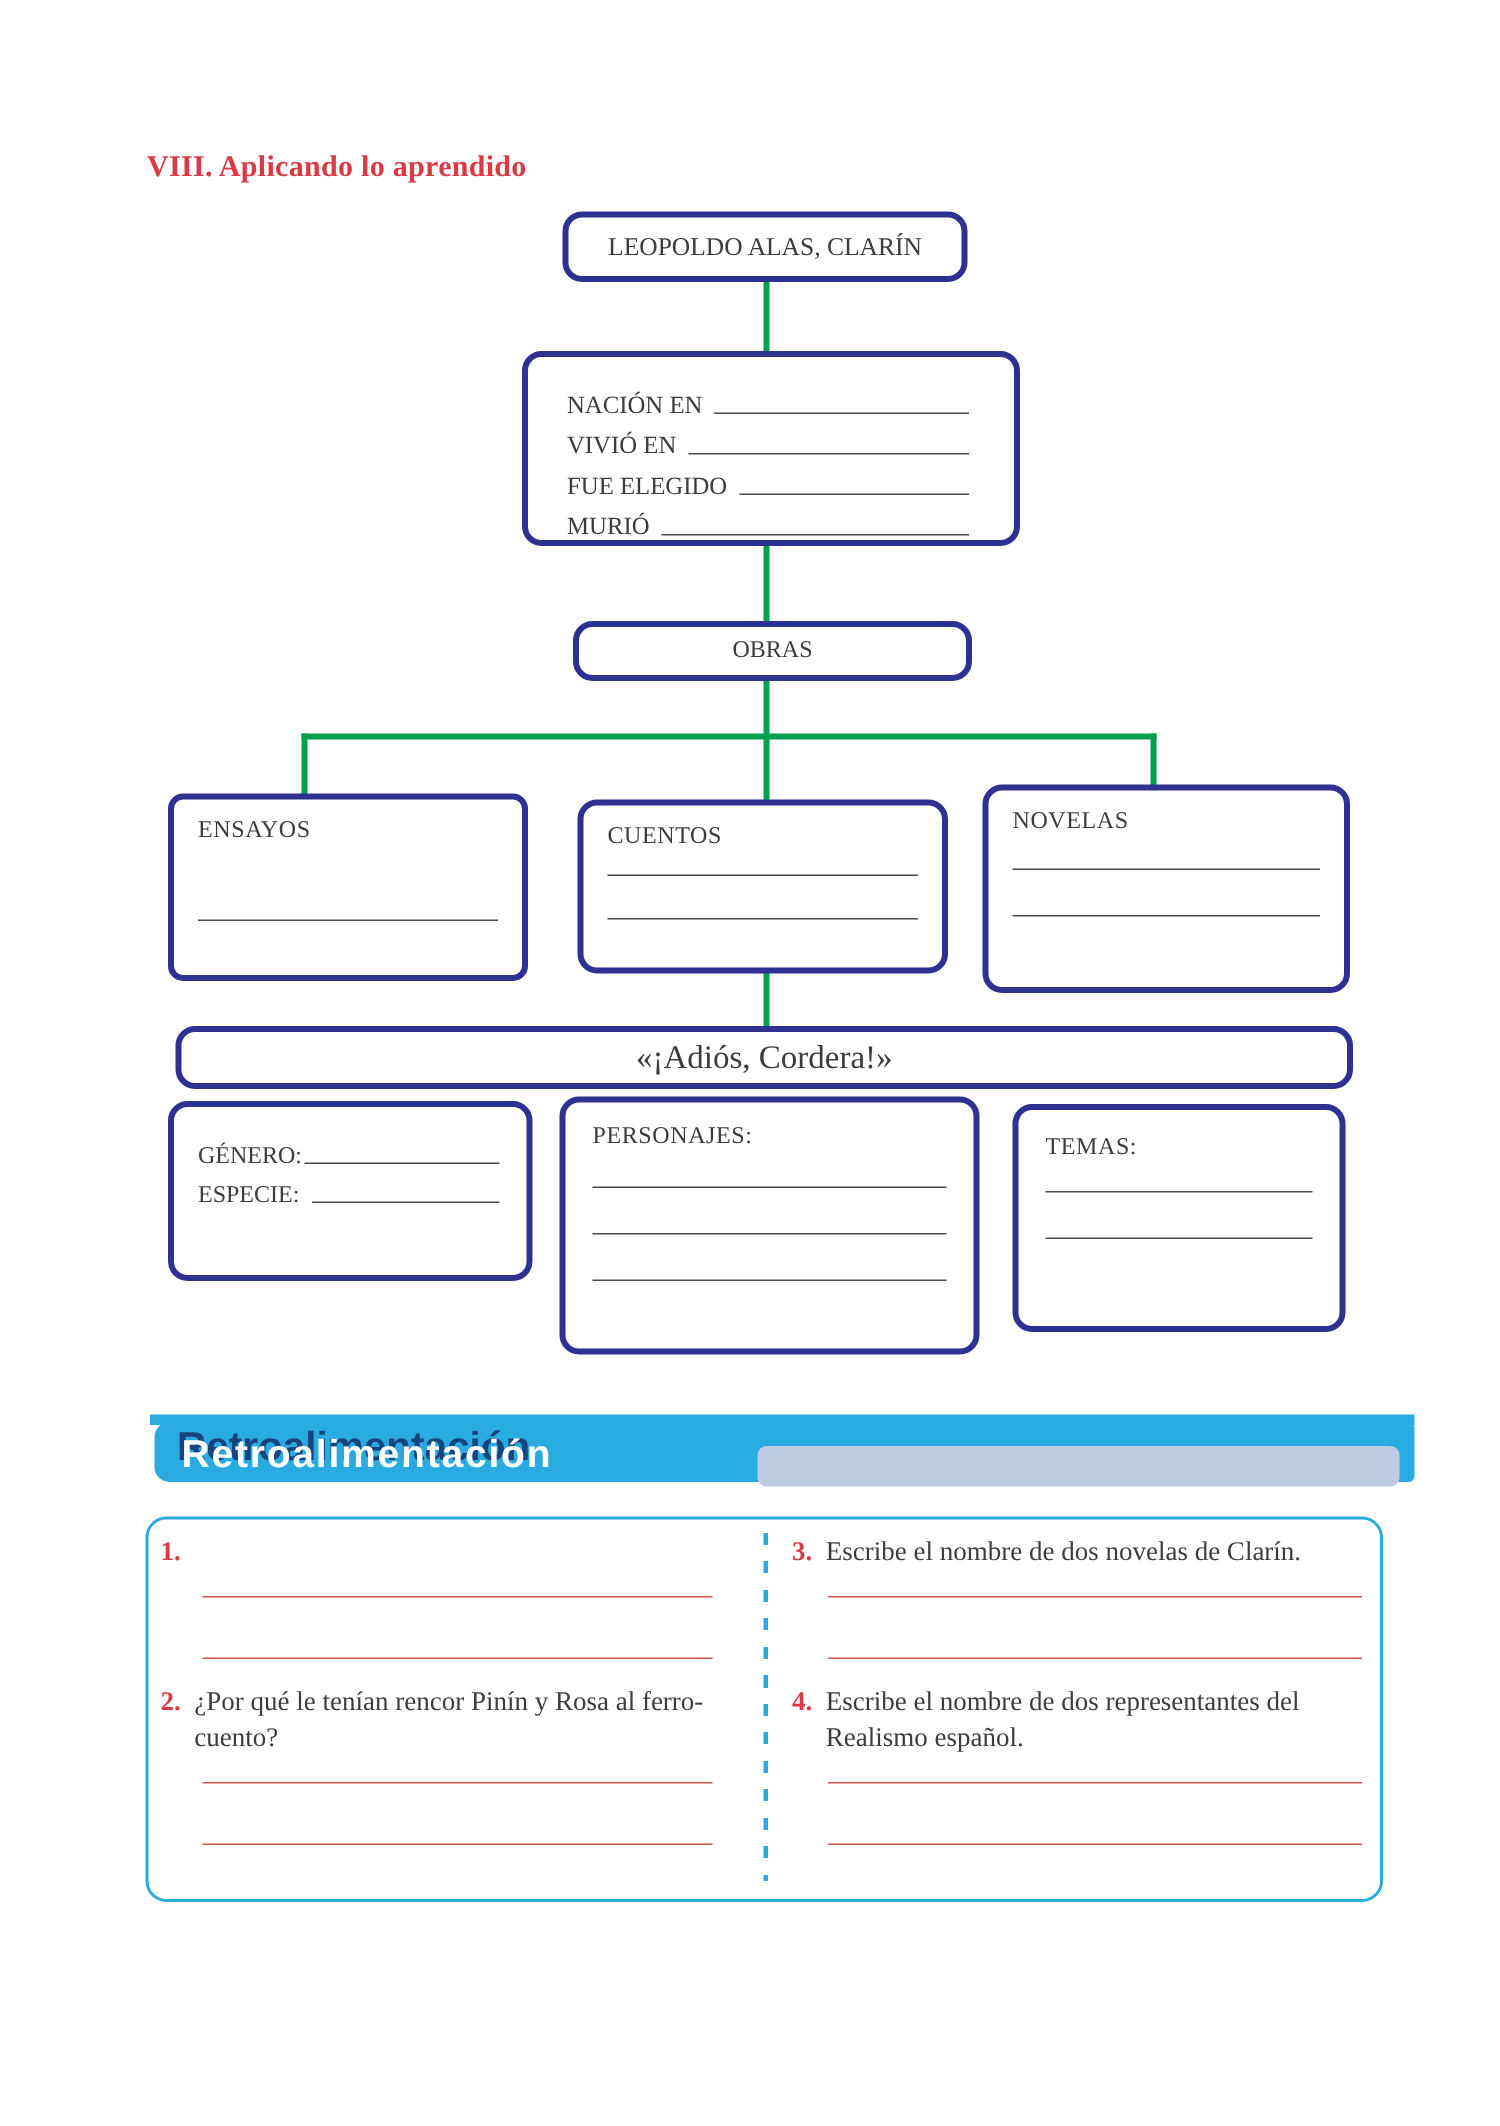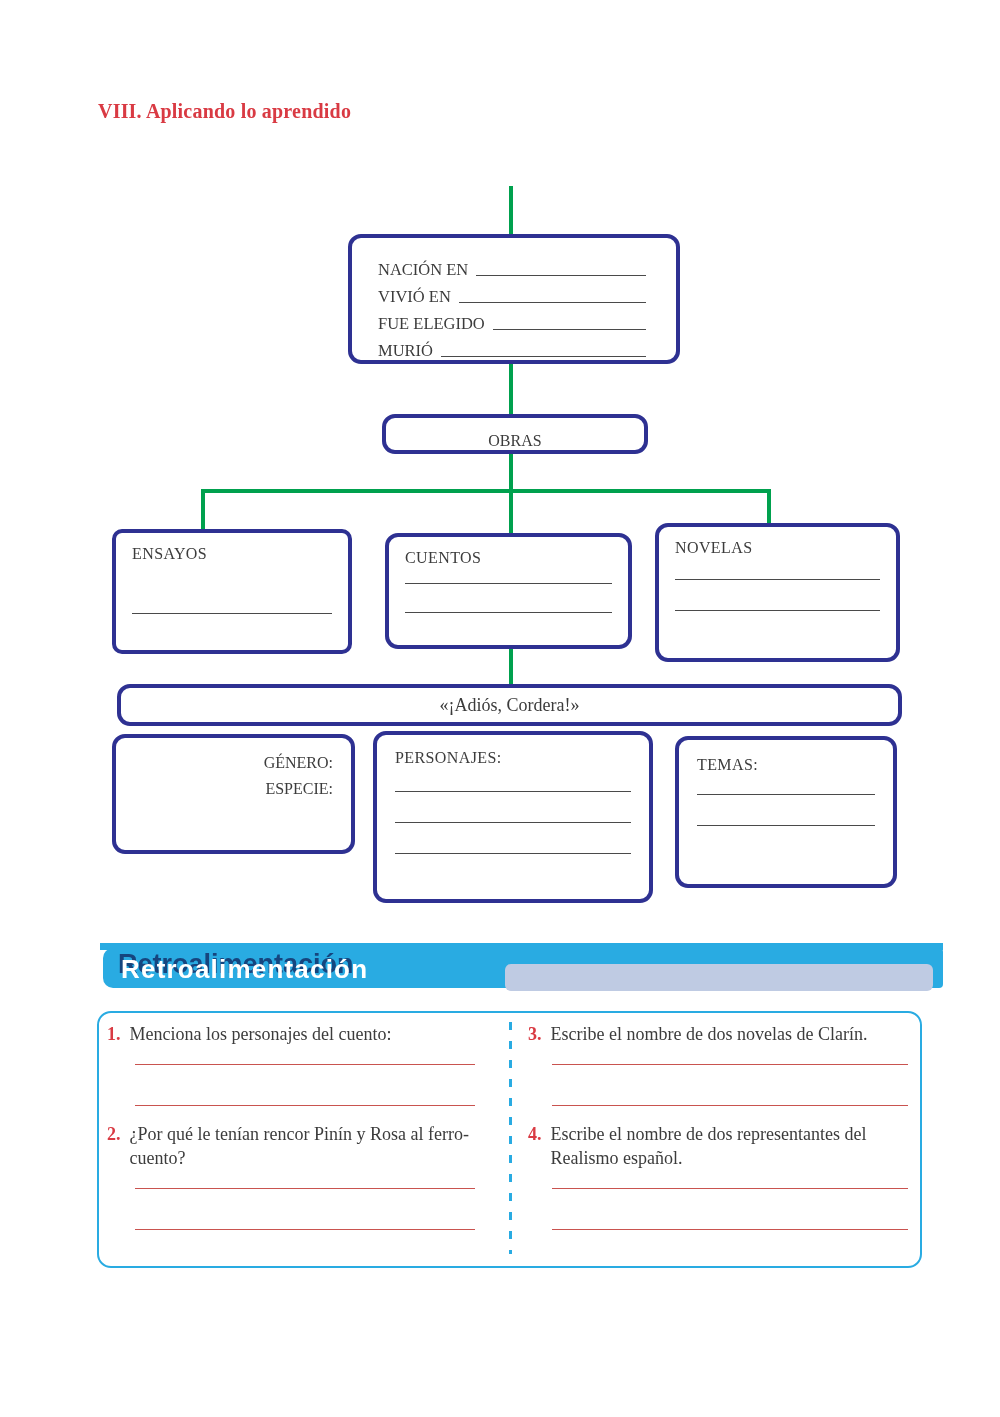--- a/index.html
+++ b/index.html
@@ -27,30 +27,30 @@
   .center-text{display:flex;align-items:center;justify-content:center;height:100%;}
   .gline{position:absolute;background:#00A14E;z-index:1;}
   .fill-row{display:flex;align-items:flex-end;}
   .fill-line{flex:1;border-bottom:1.6px solid #4a4a4a;transform:translateY(-4px);margin-left:8px;}
   .blank-line{border-bottom:1.6px solid #4a4a4a;height:0;}
   .node-label{font-size:16px;letter-spacing:.4px;}
 
   .node-root{left:375px;top:125px;width:270px;height:47px;font-size:17px;}
   .node-bio{left:348px;top:218px;width:332px;height:130px;padding:15px 30px 0 26px;font-size:16.5px;border-radius:13px;}
   .bio-row{height:27px;}
-  .node-obras{left:382px;top:398px;width:266px;height:40px;font-size:16px;align-items:flex-end;}
+  .node-obras{left:382px;top:398px;width:266px;height:40px;font-size:16px;}
 
   .node-ensayos{left:112px;top:513px;width:240px;height:125px;padding:12px 16px 0 16px;border-radius:10px;}
   .node-cuentos{left:385px;top:517px;width:247px;height:116px;padding:12px 16px 0 16px;}
   .node-novelas{left:655px;top:507px;width:245px;height:139px;padding:12px 16px 4px 16px;}
 
-  .node-work{left:117px;top:668px;width:785px;height:42px;font-size:18px;}
+  .node-work{left:117px;top:668px;width:785px;height:42px;font-size:22px;}
 
   .node-genero{left:112px;top:718px;width:243px;height:120px;padding:16px 18px 0 16px;font-size:16px;}
-  .genero-row{height:26px;flex-direction:column;}
+  .genero-row{height:26px;}
   .node-personajes{left:373px;top:715px;width:280px;height:172px;padding:14px 18px 0 18px;font-size:17px;}
   .node-temas{left:675px;top:720px;width:222px;height:152px;padding:16px 18px 0 18px;font-size:16.5px;}
 
   
   .banner-strip{position:absolute;left:100px;top:927px;width:843px;height:7px;background:#29ABE2;z-index:1;}
   .banner-bar{position:absolute;left:103px;top:932px;width:840px;height:40px;background:#29ABE2;border-radius:10px 4px 4px 10px;z-index:2;}
   .banner-light{position:absolute;left:505px;top:948px;width:428px;height:27px;background:#BFCBE3;border-radius:6px;z-index:3;}
   .banner-title-wrap{position:absolute;left:118px;top:934px;z-index:4;
     font-family:"Liberation Sans","DejaVu Sans",sans-serif;height:40px;}
   .banner-title-shadow{
@@ -92,20 +92,23 @@
 
   <div class="gline" style="left:509px;top:170px;width:4px;height:50px"></div>
   <div class="gline" style="left:509px;top:346px;width:4px;height:54px"></div>
   <div class="gline" style="left:509px;top:436px;width:4px;height:41px"></div>
   <div class="gline" style="left:201px;top:473px;width:570px;height:4px"></div>
   <div class="gline" style="left:201px;top:473px;width:4px;height:44px"></div>
   <div class="gline" style="left:509px;top:473px;width:4px;height:48px"></div>
   <div class="gline" style="left:767px;top:473px;width:4px;height:38px"></div>
   <div class="gline" style="left:509px;top:631px;width:4px;height:40px"></div>
 
+  <div class="node node-root center-text">
+    <span>LEOPOLDO ALAS, CLARÍN</span>
+  </div>
 
   <div class="node node-bio">
     <div class="fill-row bio-row">
       <span>NACIÓN EN</span>
       <span class="fill-line"></span>
     </div>
     <div class="fill-row bio-row">
       <span>VIVIÓ EN</span>
       <span class="fill-line"></span>
     </div>
@@ -173,21 +176,20 @@
     <span class="banner-title-shadow">Retroalimentación</span>
     <span class="banner-title">Retroalimentación</span>
   </div>
 
   <div class="q-panel"></div>
   <div class="q-divider"></div>
 
   <div class="question q1">
     <div class="q-head">
       <span class="q-num">1.</span>
-      <span class="q-text">Menciona los personajes del cuento:</span>
     </div>
     <div class="a-line first"></div>
     <div class="a-line second"></div>
   </div>
 
   <div class="question q2">
     <div class="q-head">
       <span class="q-num">2.</span>
       <span class="q-text">¿Por qué le tenían rencor Pinín y Rosa al ferro-
 cuento?</span>

